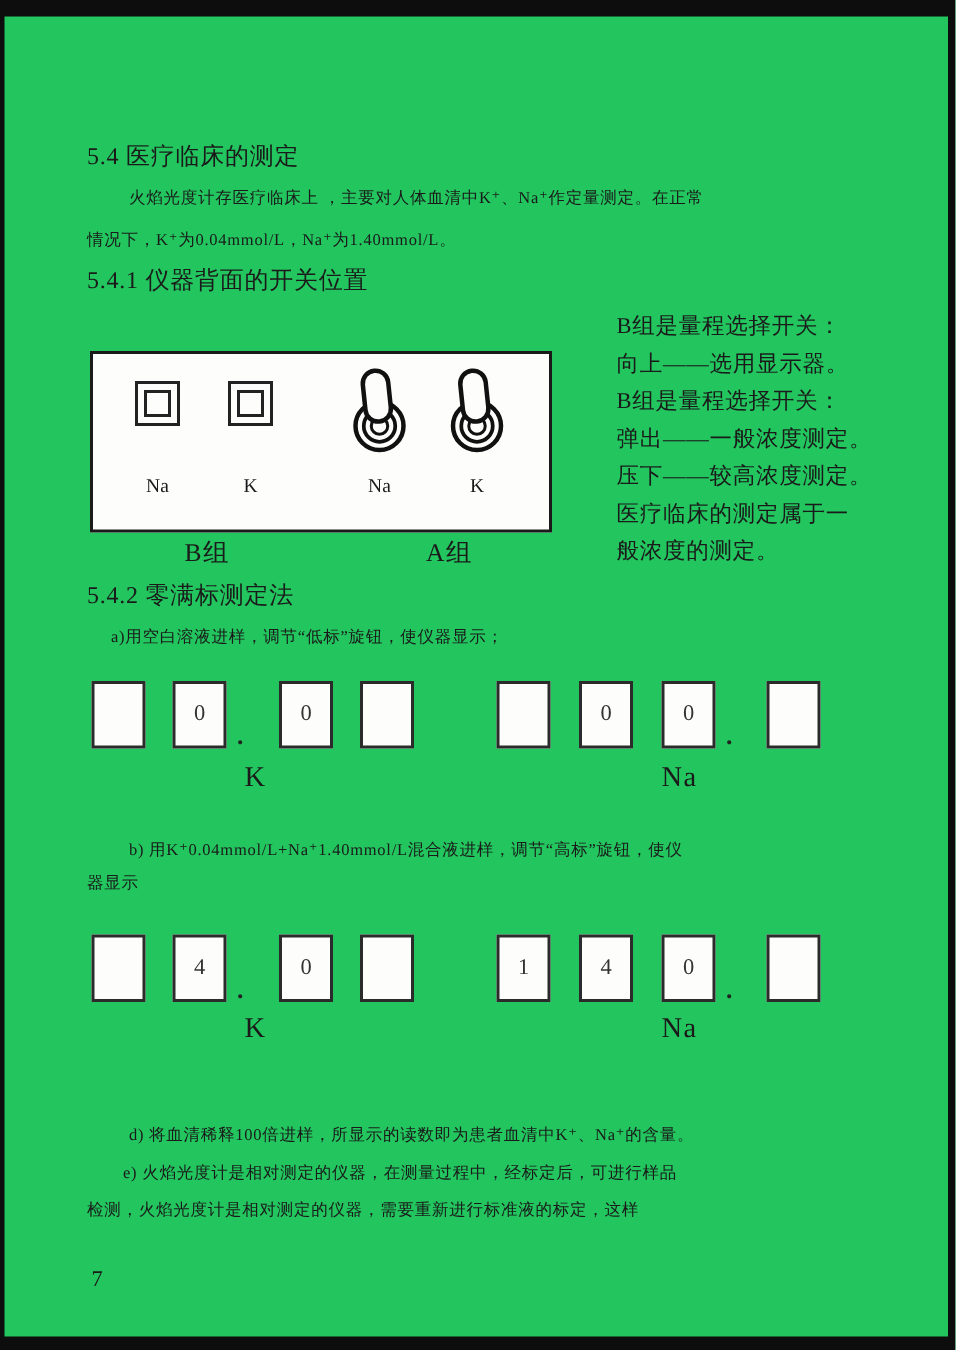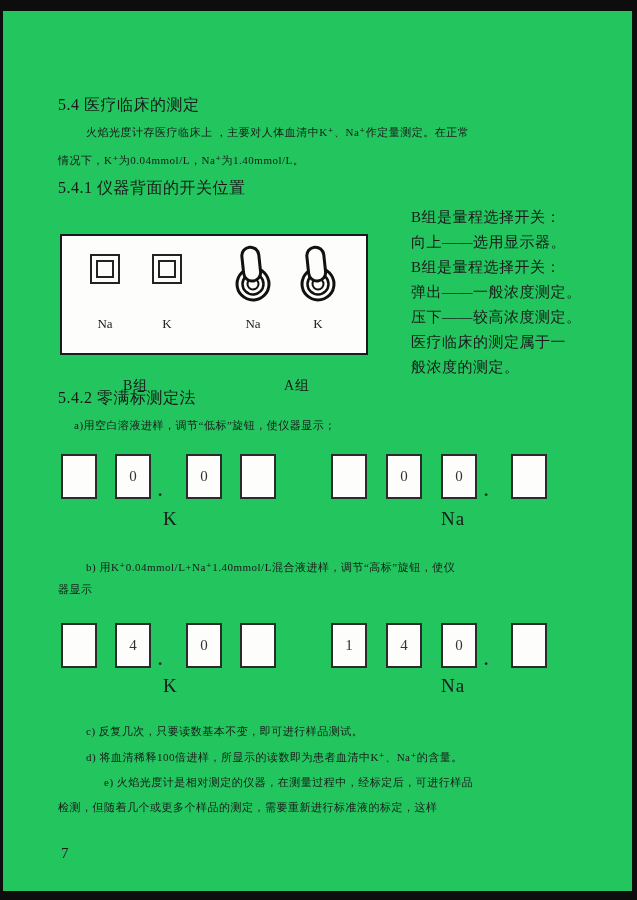--- a/index.html
+++ b/index.html
@@ -13,21 +13,21 @@
   .txt{position:absolute;font-size:11px;line-height:20px;white-space:nowrap;letter-spacing:0.5px;}
   .heading{font-size:16px;}
   
   .panel{position:absolute;left:57px;top:223px;width:308px;height:121px;
     border:2px solid #1a1a1a;background:#fdfdfc;box-sizing:border-box;}
   .pushbtn{position:absolute;width:30px;height:30px;border:2px solid #222;
     display:flex;align-items:center;justify-content:center;box-sizing:border-box;background:#fdfdfc;}
   .pushbtn-inner{width:18px;height:18px;border:2px solid #222;box-sizing:border-box;}
   .toggle{position:absolute;}
   .plabel{position:absolute;top:80px;transform:translateX(-50%);font-size:13px;letter-spacing:0;}
-  .grouplabel{position:absolute;font-size:14px;letter-spacing:1px;margin-top:20px;}
+  .grouplabel{position:absolute;font-size:17px;letter-spacing:1px;}
   .notes{position:absolute;left:408px;top:197px;width:224px;}
   .notes div{height:25px;font-size:15px;letter-spacing:0.5px;white-space:nowrap;}
   
   .disp-box{position:absolute;width:36px;height:45px;border:2px solid #2b2b2b;
     box-sizing:border-box;background:#fdfdfc;display:flex;align-items:center;justify-content:center;
     font-size:15px;color:#333;}
   .disp-dot{position:absolute;font-size:17px;font-weight:bold;color:#222;}
   .disp-label{position:absolute;font-size:19px;letter-spacing:1px;}
   .pagenum{position:absolute;left:58px;top:834px;font-size:15px;}
 </style>
@@ -109,19 +109,18 @@
   <div class="disp-box" style="left:237px;top:612px"></div>
   <div class="disp-label" style="left:160px;top:664px">K</div>
 
   <div class="disp-box" style="left:328px;top:612px">1</div>
   <div class="disp-box" style="left:383px;top:612px">4</div>
   <div class="disp-box" style="left:438px;top:612px">0</div>
   <div class="disp-dot" style="left:481px;top:639px">.</div>
   <div class="disp-box" style="left:508px;top:612px"></div>
   <div class="disp-label" style="left:438px;top:664px">Na</div>
 
-  <div class="txt" style="left:83px;top:710px">c) 反复几次，只要读数基本不变，即可进行样品测试。</div>
   <div class="txt" style="left:83px;top:736px">d) 将血清稀释100倍进样，所显示的读数即为患者血清中K⁺、Na⁺的含量。</div>
-  <div class="txt" style="left:101px;top:761px">e) 火焰光度计是相对测定的仪器，在测量过程中，经标定后，可进行样品</div>
-  <div class="txt" style="left:55px;top:786px">检测，但随着几个或更多个样品的测定，需要重新进行标准液的标定，这样</div>
+  <div class="txt" style="left:79px;top:761px">e) 火焰光度计是相对测定的仪器，在测量过程中，经标定后，可进行样品</div>
+  <div class="txt" style="left:55px;top:786px">检测，火焰光度计是相对测定的仪器，需要重新进行标准液的标定，这样</div>
 
   <div class="pagenum">7</div>
 </div>
 
 </body></html>

